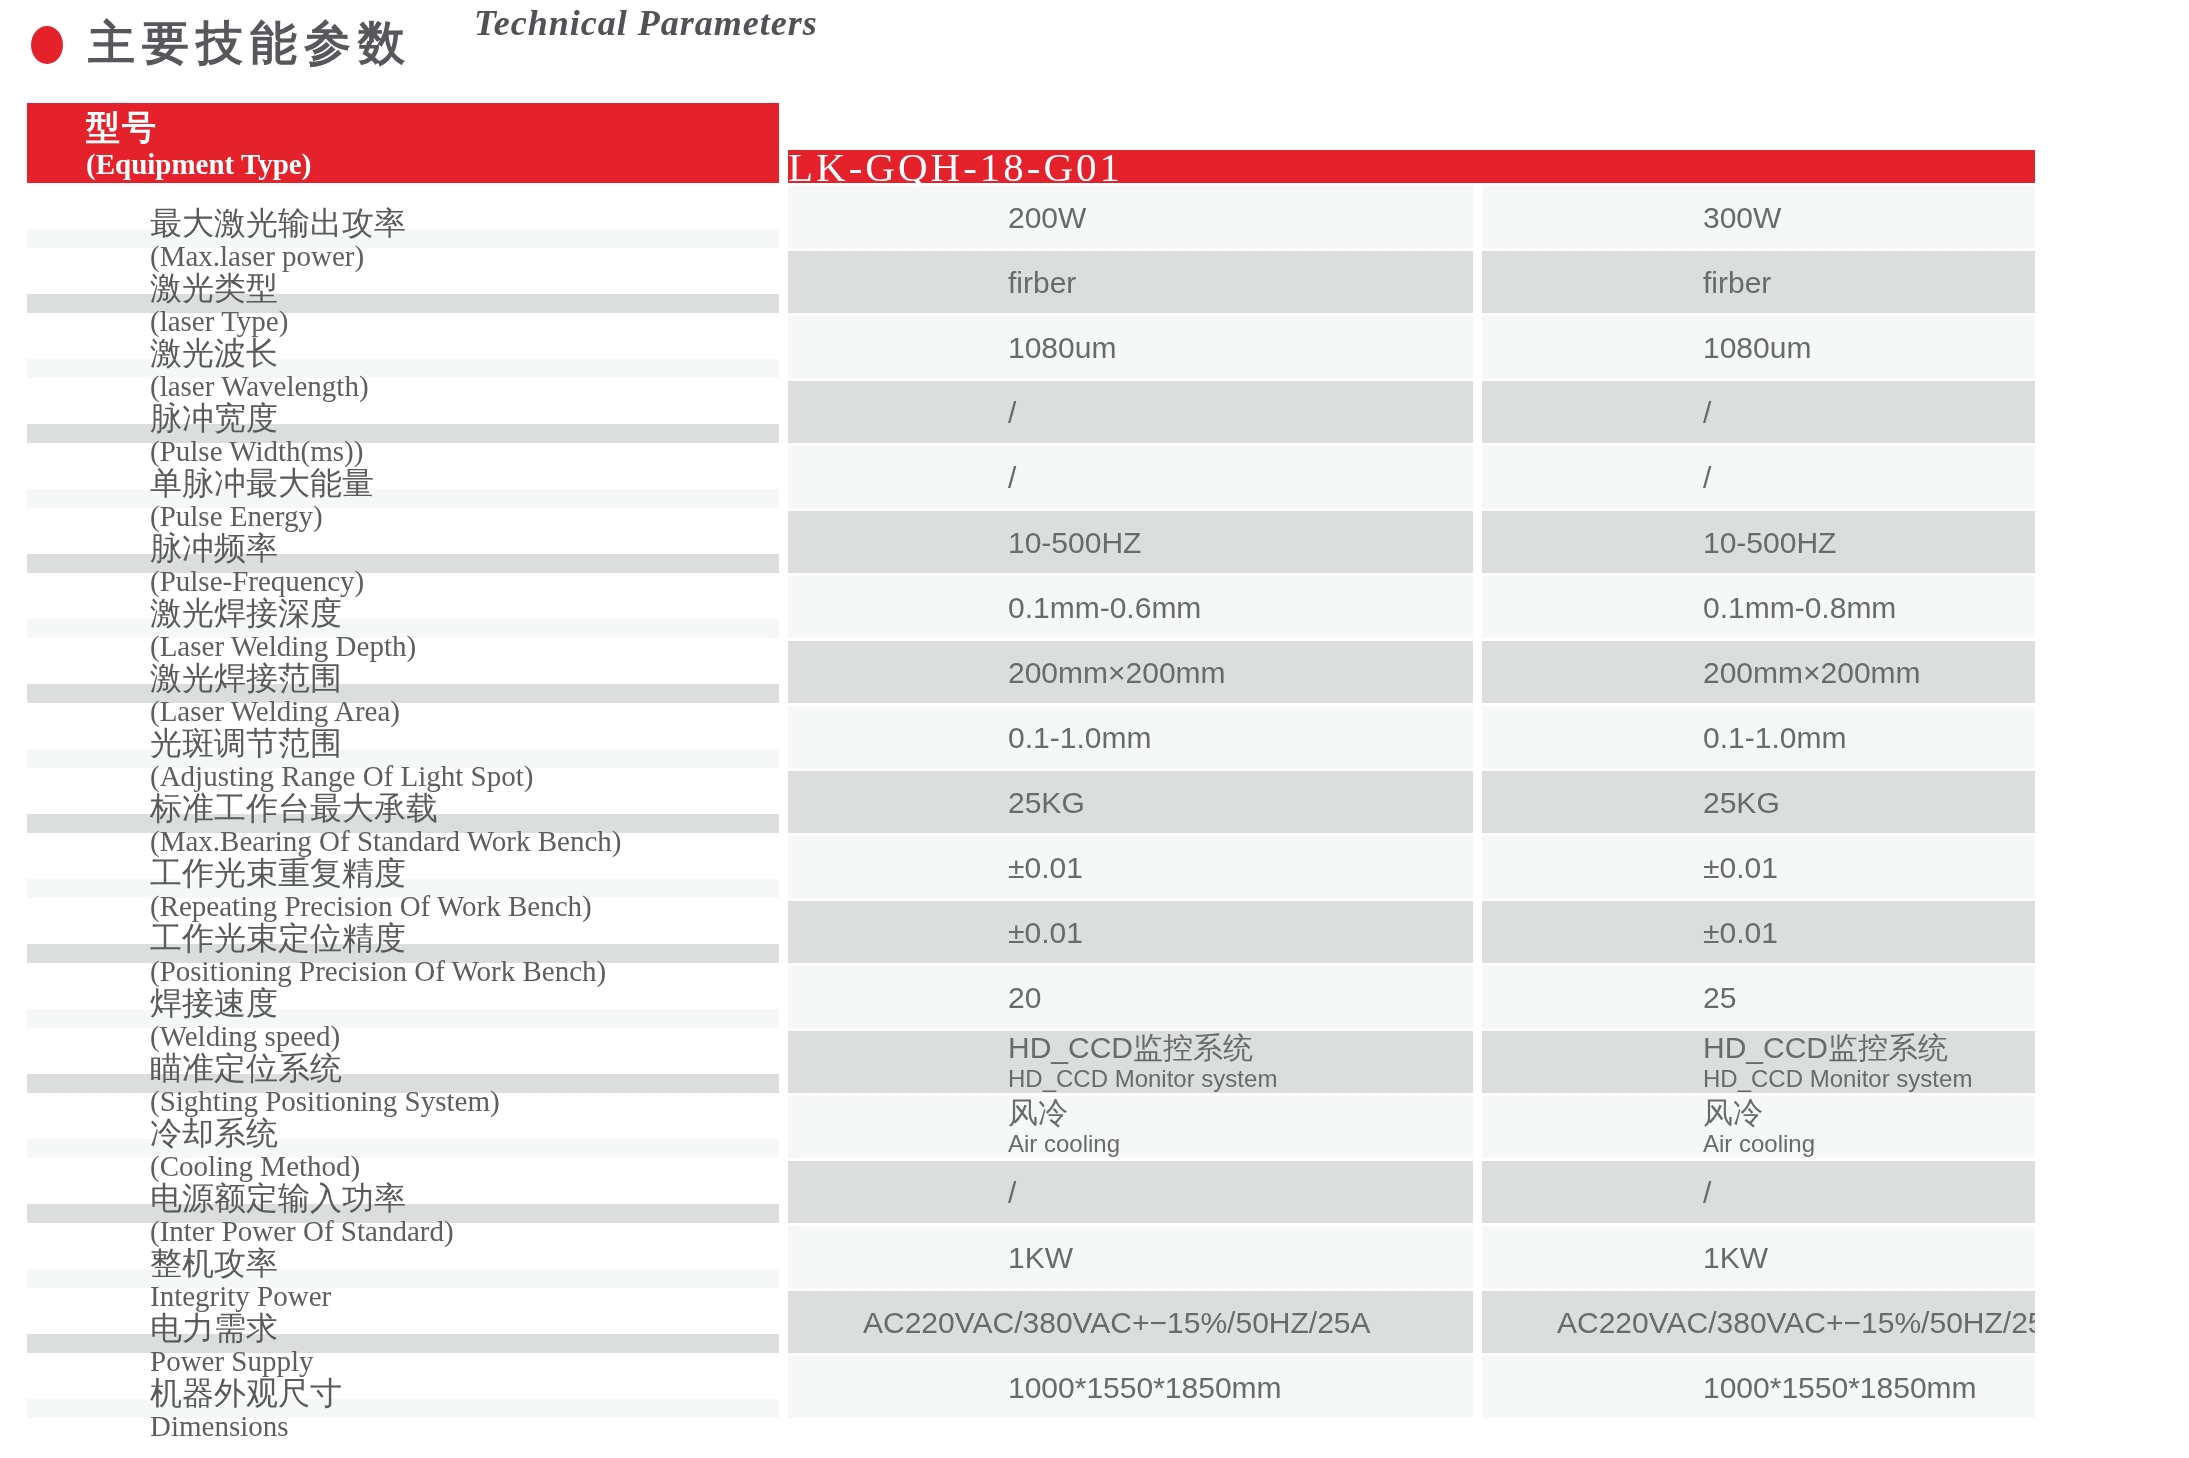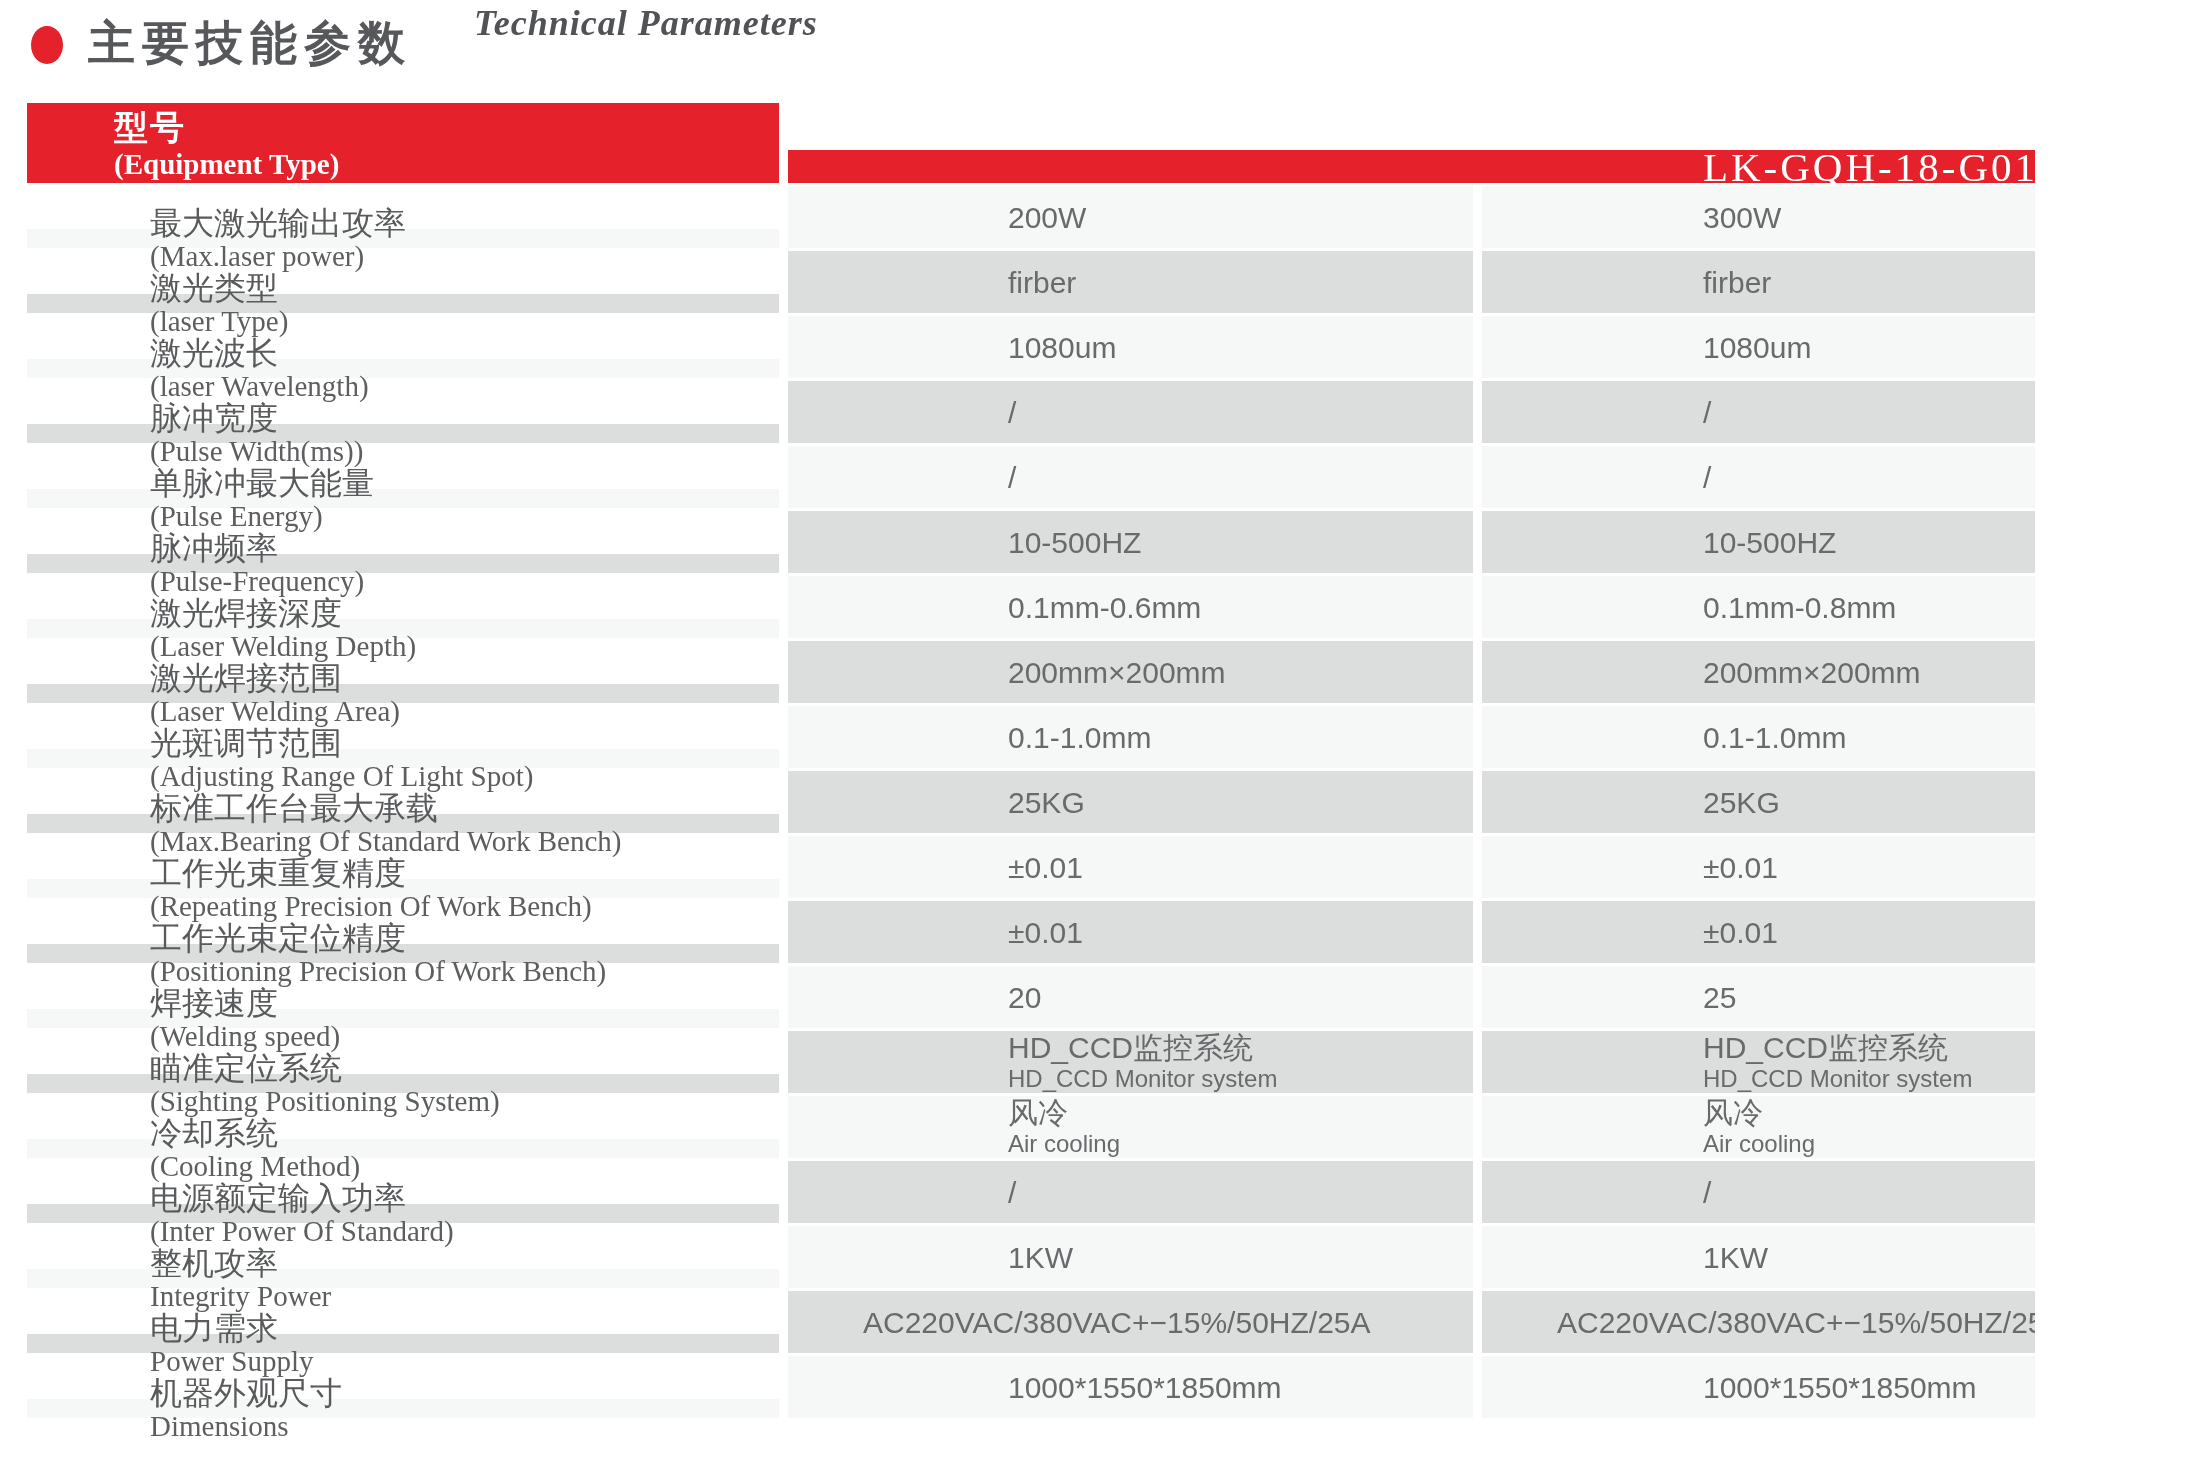--- a/index.html
+++ b/index.html
@@ -19,27 +19,27 @@
   .title-en {
     position:absolute; left:474px; top:2px; font-size:36px; font-weight:bold;
     font-style:italic; font-family:"Liberation Serif", serif; color:#515256;
     letter-spacing:1px; white-space:nowrap;
   }
   
   .ptable { position:absolute; left:27px; top:103px; width:2141px; }
   .thead { display:flex; gap:9px; height:80px; }
   .th { background:#e5212b; color:#ffffff; box-sizing:border-box; }
   .label-th {
-    width:752px; padding-left:87px; display:flex; flex-direction:column;
+    width:752px; padding-left:59px; display:flex; flex-direction:column;
     justify-content:center;
   }
   .th-zh { font-size:34px; font-weight:bold; line-height:42px; letter-spacing:2px; }
   .th-en { font-family:"Liberation Serif", serif; font-weight:bold; font-size:29px; line-height:33px; }
   .model-th {
-    flex:1; display:flex; align-items:center; justify-content:flex-end;
+    flex:1; display:flex; align-items:center; justify-content:flex-start;
     padding-right:130px; font-family:"Liberation Serif", serif;
     font-size:41px; letter-spacing:3px; white-space:nowrap;margin-top:47px;
   }
   .tbody { margin-top:3px; display:flex; flex-direction:column; gap:3px; }
   .row { display:flex; gap:9px; height:62px; }
   .cell { box-sizing:border-box; display:flex; flex-direction:column; justify-content:center; }
   .row:nth-child(odd)  .cell { background:#f6f7f7; }
   .row:nth-child(even) .cell { background:#dcdedd; }
   .label-cell { width:752px; padding-left:123px;margin-top:43px; }
   .lab-zh { font-size:32px; color:#595a5c; line-height:35px; white-space:nowrap; }

